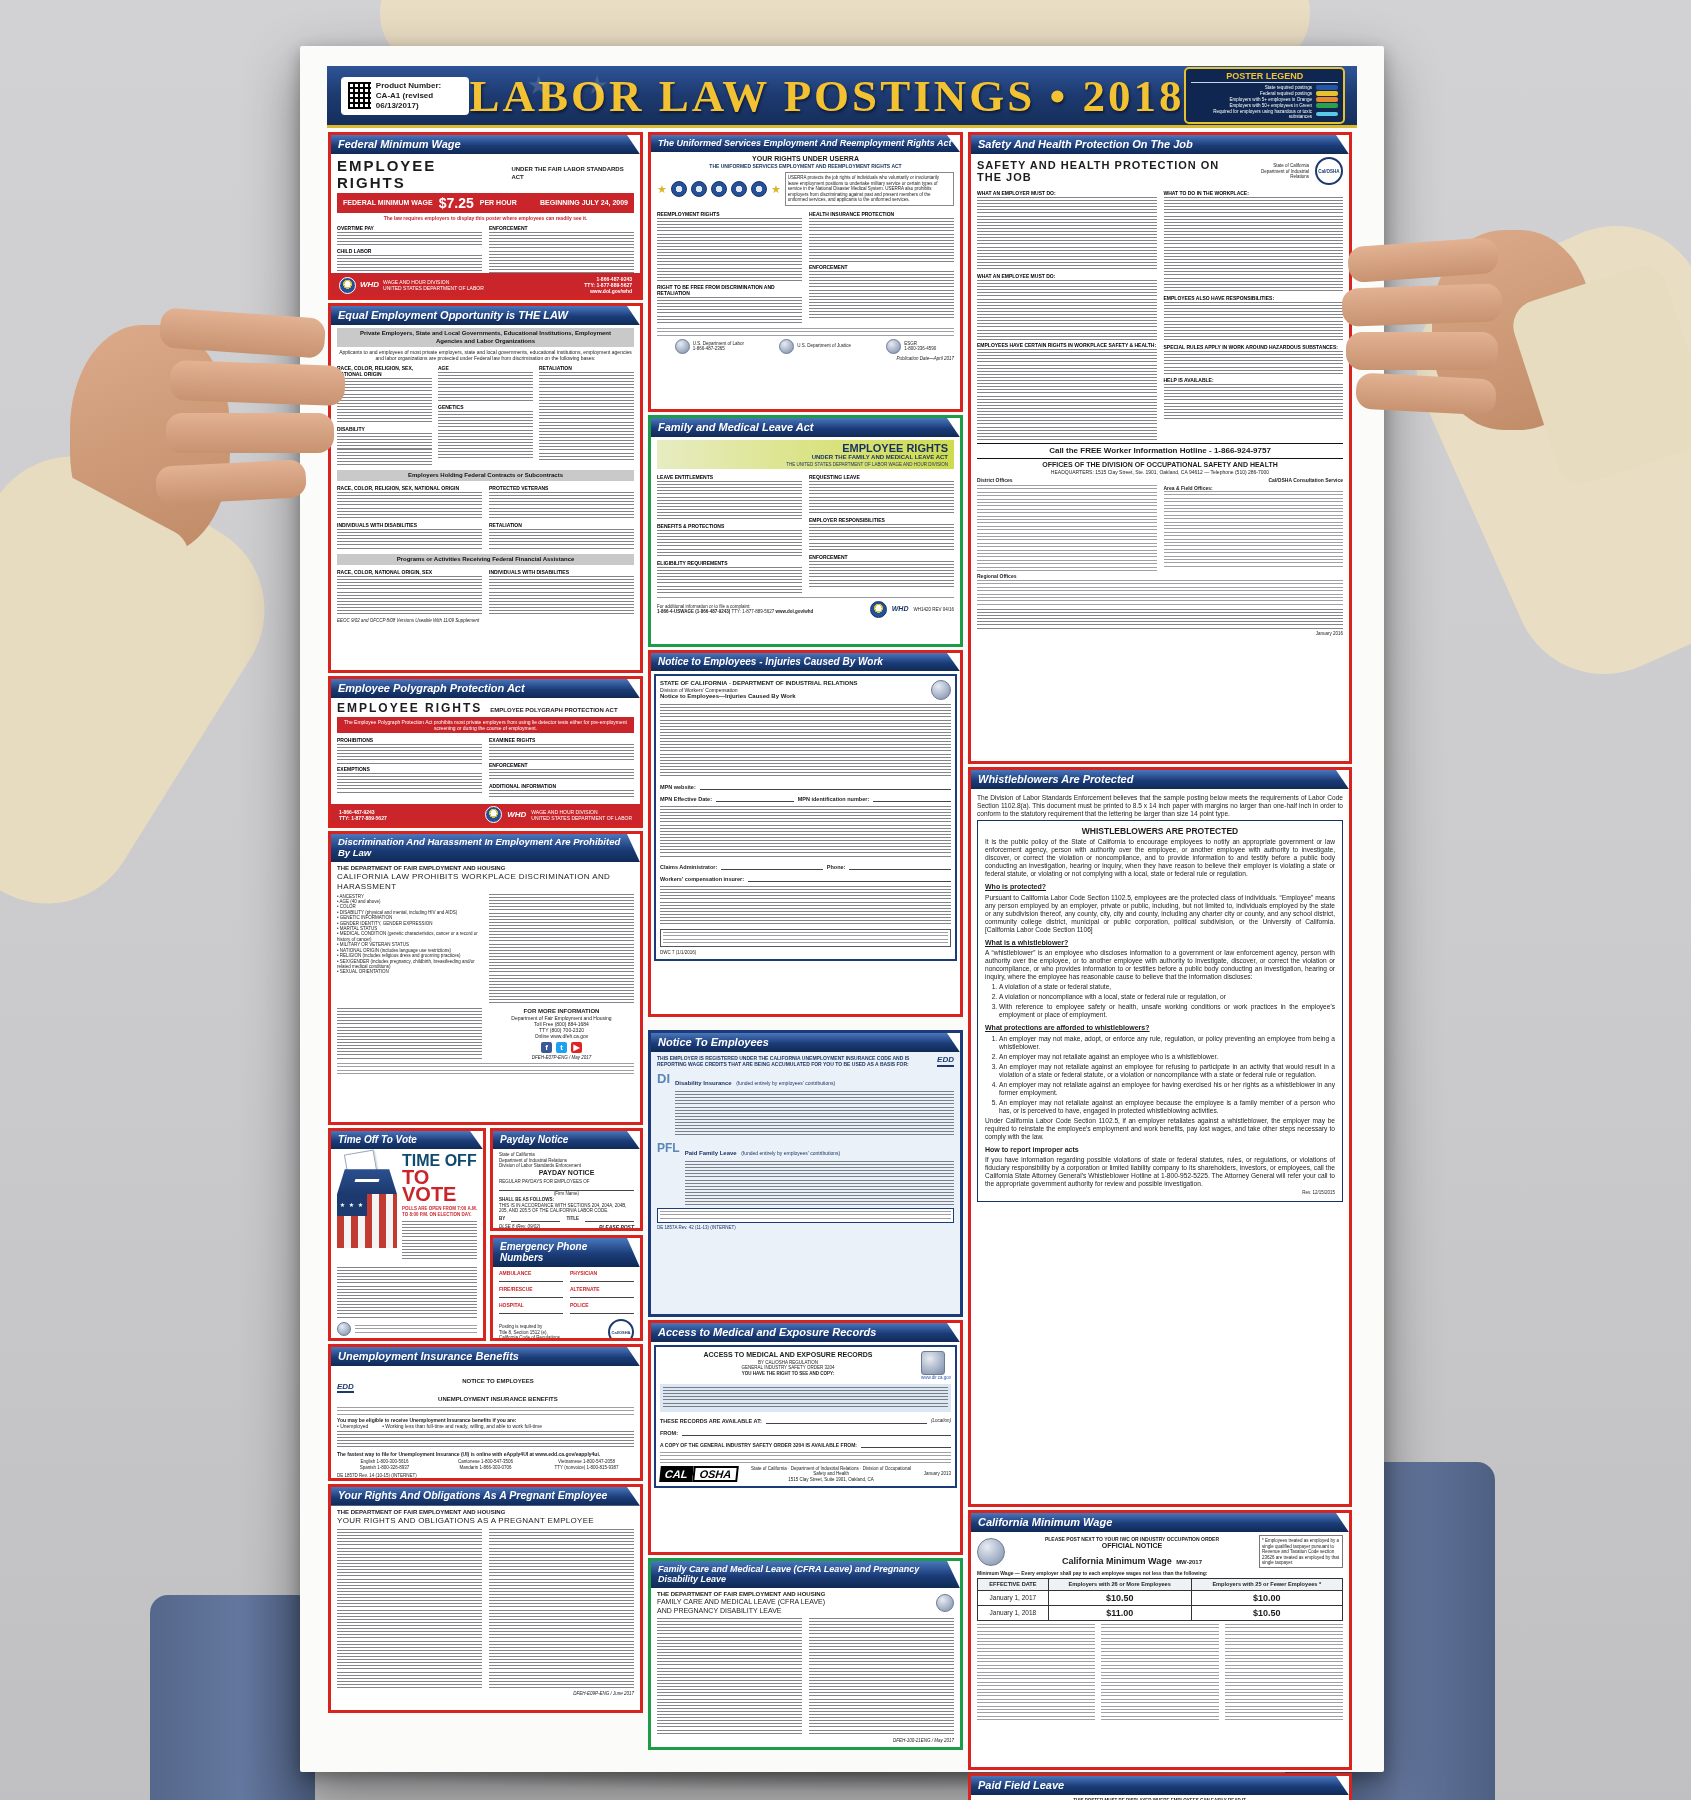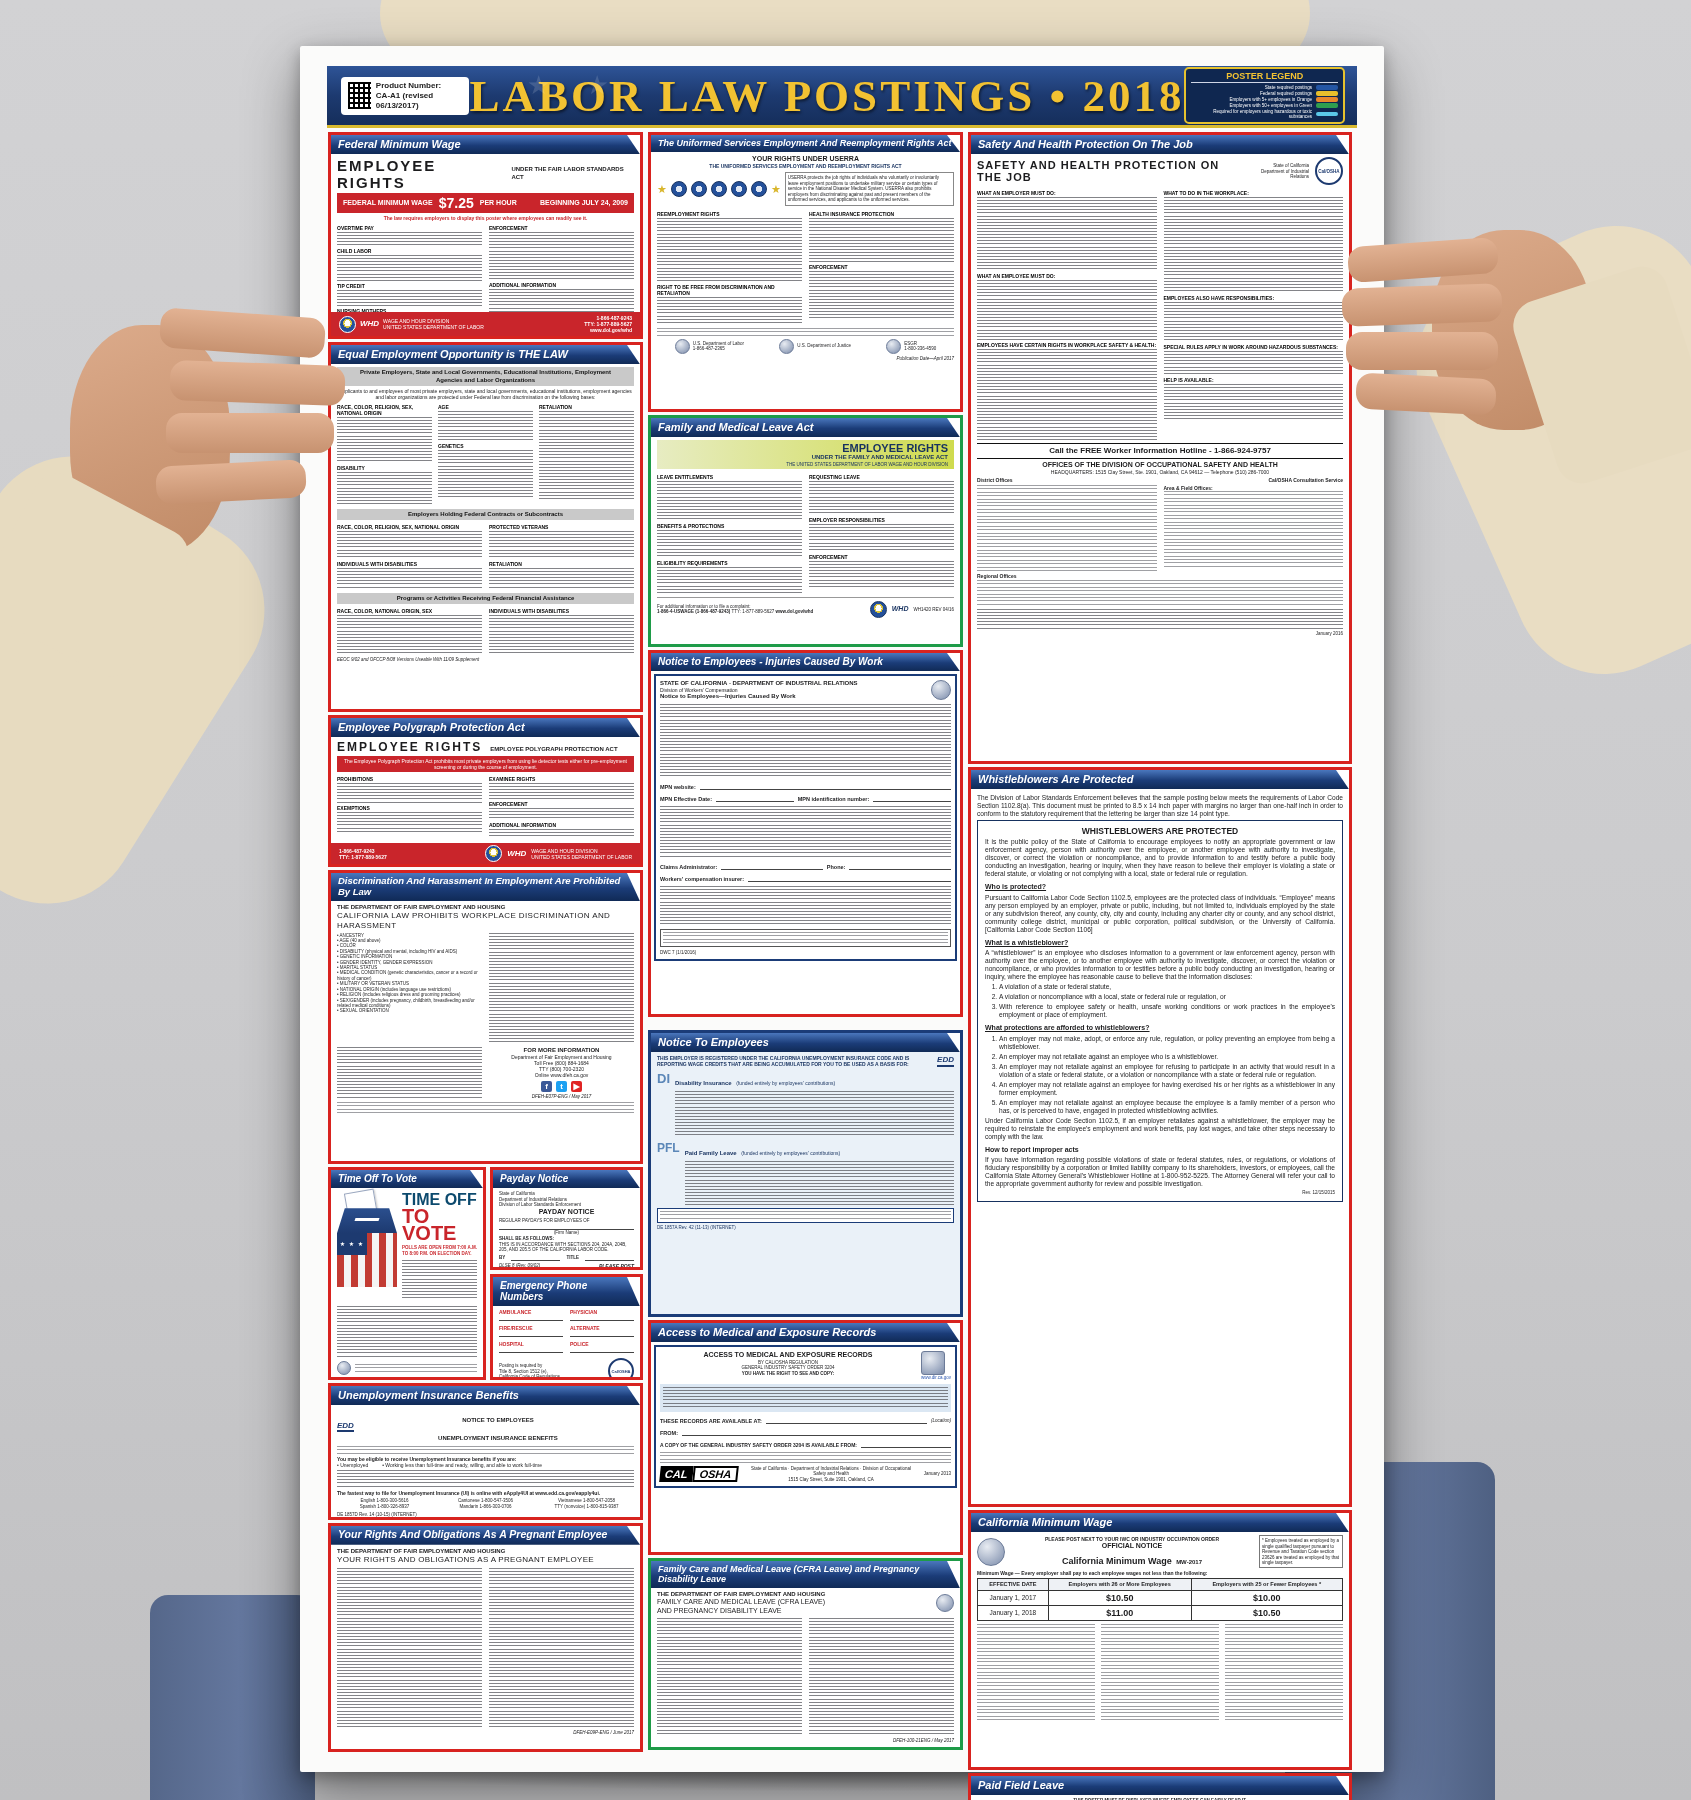--- a/index.html
+++ b/index.html
@@ -140,21 +140,21 @@
           <span class="sw" style="background:#5bc8e8"></span>
         </div>
       </div>
       <div class="copyright">Copyright © 2017 ELITE BUSINESS VENTURES, INC.</div>
     </div>
 
     <div class="content">
 
       <div class="col colL">
 
-        <div class="s" style="height:207px">
+        <div class="s" style="height:168px">
           <div class="sh">Federal Minimum Wage</div>
           <div class="b">
             <div style="display:flex;align-items:baseline;gap:5px">
               <span class="bold" style="font-size:15px;letter-spacing:2px">EMPLOYEE RIGHTS</span>
               <span class="bold f6">UNDER THE FAIR LABOR STANDARDS ACT</span>
             </div>
             <div class="rb" style="display:flex;align-items:center;gap:6px;padding:2px 6px;margin-top:2px">
               <span class="bold f7">FEDERAL MINIMUM WAGE</span>
               <span class="bold" style="font-size:14px">$7.25</span>
               <span class="bold f7">PER HOUR</span>

